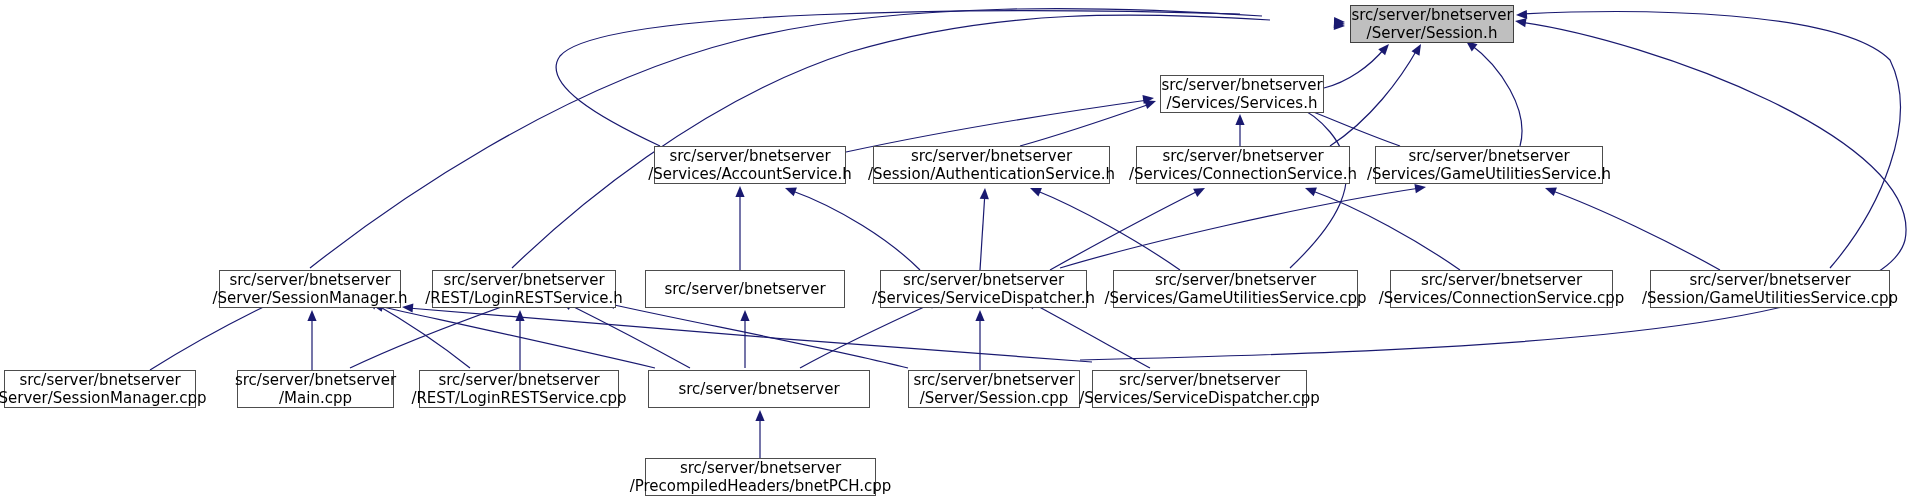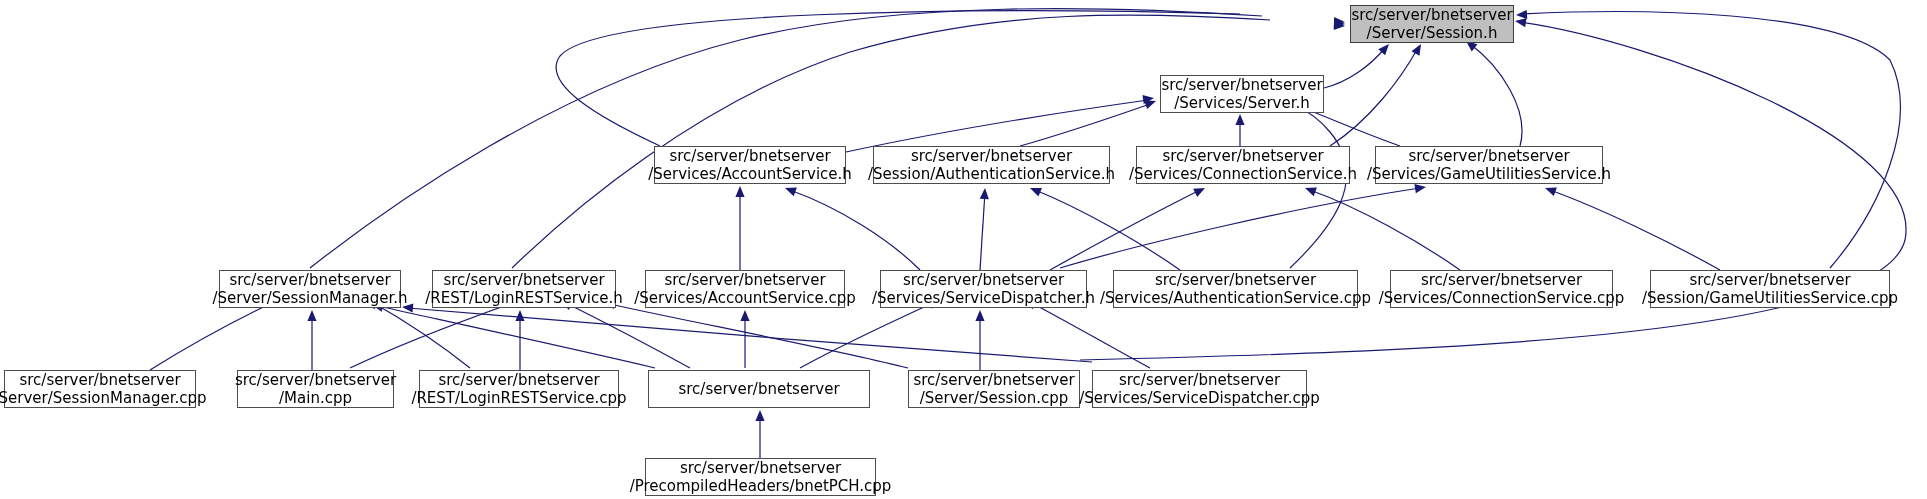--- a/index.html
+++ b/index.html
@@ -92,21 +92,21 @@
         <polygon points="1515,21 1526.555569224751,18.06251469927355 1525.206679402312,27.16309139786359"></polygon>
       </g>
   </svg>
   <div id="node-layer">
       <div class="node root" style="left: 1350px; top: 5px; width: 164px; height: 38px;">
         <span class="l1">src/server/bnetserver</span>
         <span class="l2">/Server/Session.h</span>
       </div>
       <div class="node" style="left: 1160px; top: 75px; width: 164px; height: 38px;">
         <span class="l1">src/server/bnetserver</span>
-        <span class="l2">/Services/Server.h</span>
+        <span class="l2">/Services/Services.h</span>
       </div>
       <div class="node" style="left: 654px; top: 146px; width: 192px; height: 38px;">
         <span class="l1">src/server/bnetserver</span>
         <span class="l2">/Services/AccountService.h</span>
       </div>
       <div class="node" style="left: 873px; top: 146px; width: 237px; height: 38px;">
         <span class="l1">src/server/bnetserver</span>
         <span class="l2">/Session/AuthenticationService.h</span>
       </div>
       <div class="node" style="left: 1136px; top: 146px; width: 214px; height: 38px;">
@@ -120,29 +120,28 @@
       <div class="node" style="left: 219px; top: 270px; width: 182px; height: 38px;">
         <span class="l1">src/server/bnetserver</span>
         <span class="l2">/Server/SessionManager.h</span>
       </div>
       <div class="node" style="left: 432px; top: 270px; width: 184px; height: 38px;">
         <span class="l1">src/server/bnetserver</span>
         <span class="l2">/REST/LoginRESTService.h</span>
       </div>
       <div class="node" style="left: 645px; top: 270px; width: 200px; height: 38px;">
         <span class="l1">src/server/bnetserver</span>
-        <span class="l2">/Services/AccountService.cpp</span>
       </div>
       <div class="node" style="left: 880px; top: 270px; width: 207px; height: 38px;">
         <span class="l1">src/server/bnetserver</span>
         <span class="l2">/Services/ServiceDispatcher.h</span>
       </div>
       <div class="node" style="left: 1113px; top: 270px; width: 245px; height: 38px;">
         <span class="l1">src/server/bnetserver</span>
-        <span class="l2">/Services/AuthenticationService.cpp</span>
+        <span class="l2">/Services/GameUtilitiesService.cpp</span>
       </div>
       <div class="node" style="left: 1390px; top: 270px; width: 223px; height: 38px;">
         <span class="l1">src/server/bnetserver</span>
         <span class="l2">/Services/ConnectionService.cpp</span>
       </div>
       <div class="node" style="left: 1650px; top: 270px; width: 240px; height: 38px;">
         <span class="l1">src/server/bnetserver</span>
         <span class="l2">/Session/GameUtilitiesService.cpp</span>
       </div>
       <div class="node" style="left: 4px; top: 370px; width: 192px; height: 38px;">

